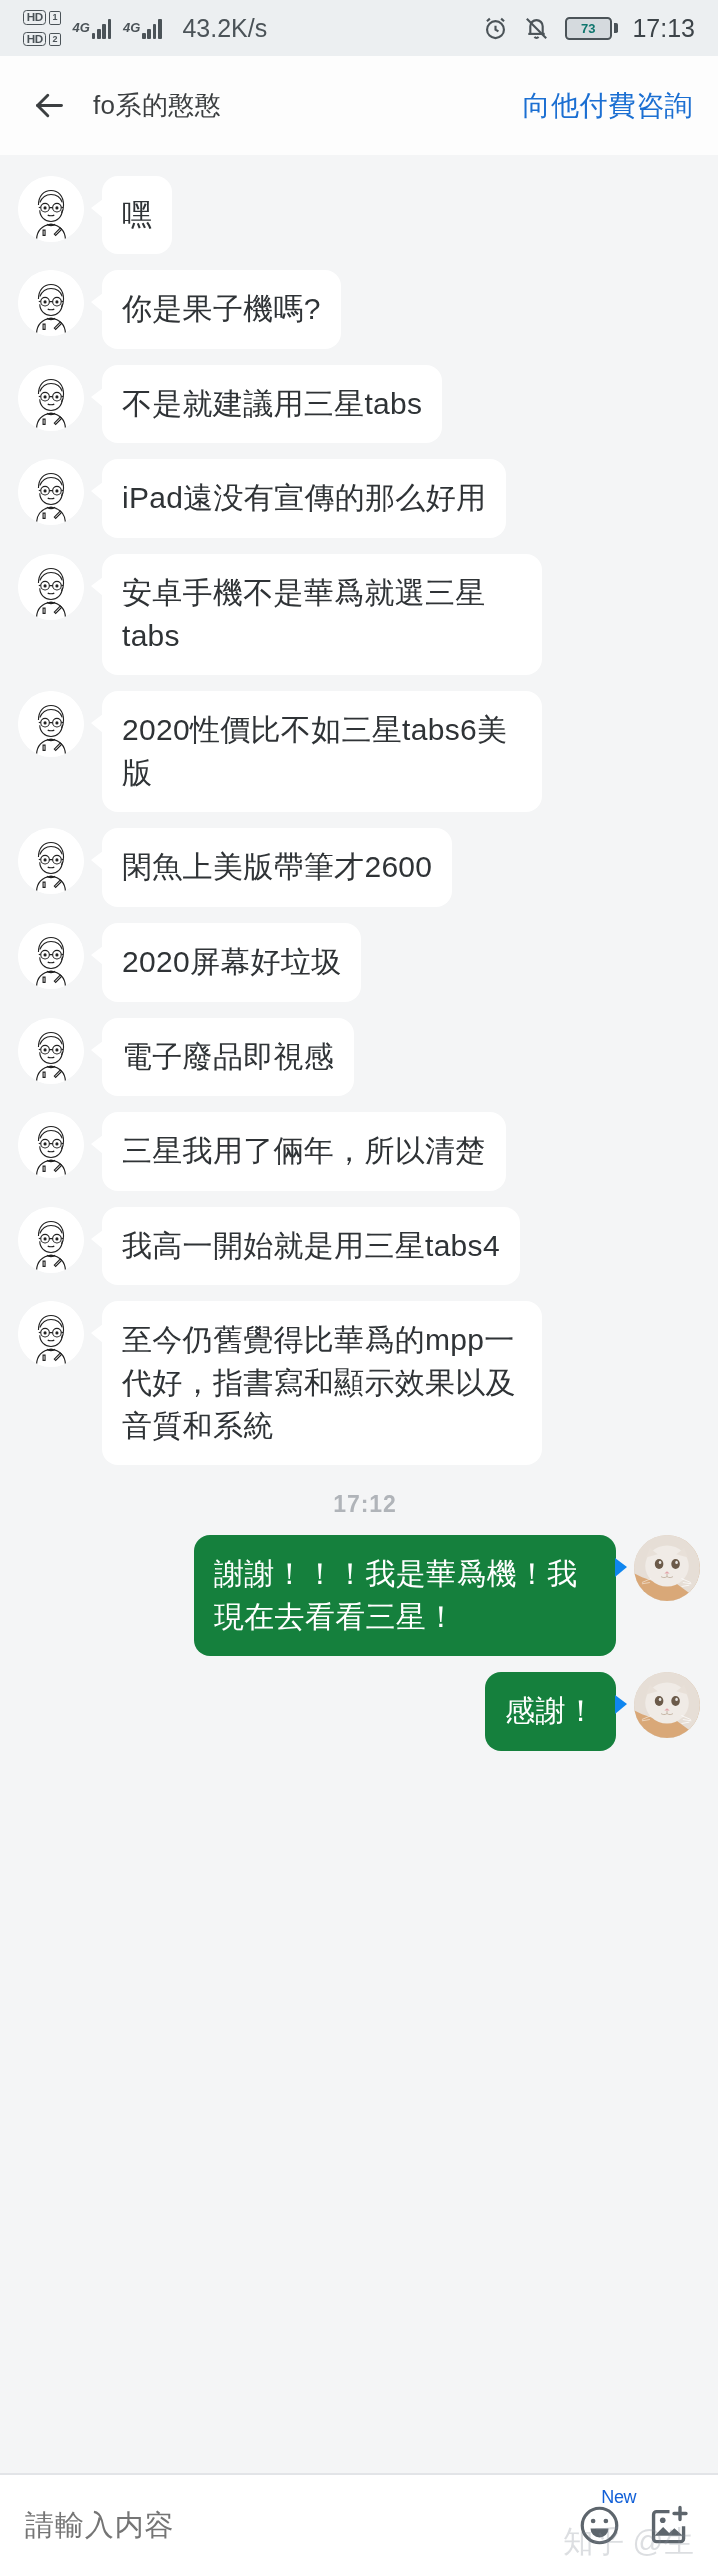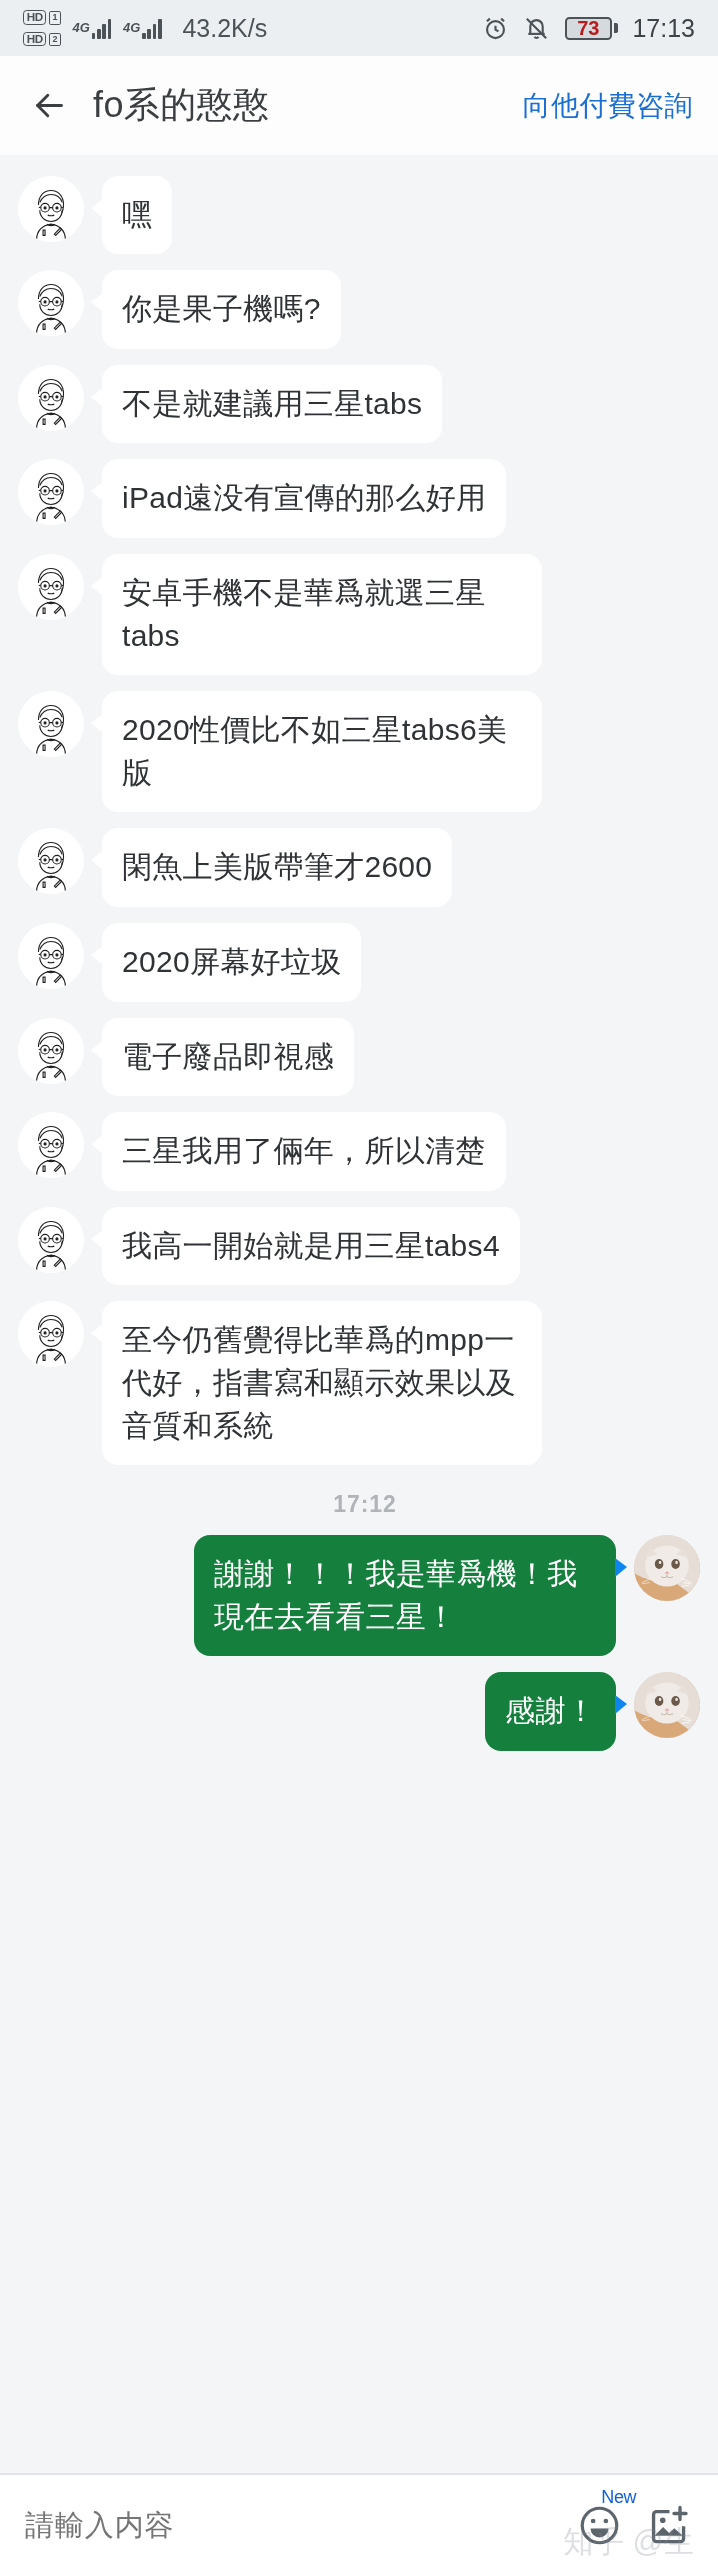--- a/index.html
+++ b/index.html
@@ -70,42 +70,42 @@
 
   .sb-icon { color: #4b5358; display: block; }
   .battery {
     display: flex; align-items: center;
   }
   .bat-body {
     width: 47px; height: 23px;
     border: 2.2px solid #4b5358;
     border-radius: 4.5px;
     display: flex; align-items: center; justify-content: center;
-    font-size: 20px; font-weight: bold; color: #b91c1c;
+    font-size: 13px; font-weight: bold; color: #0f766e;
     background: #d5dade;
   }
   .bat-cap { width: 4.5px; height: 10px; background: #4b5358; border-radius: 0 1.8px 1.8px 0; margin-left: 1.8px; }
   .sb-time { font-size: 25px; color: #3d4449; }
 
   
   .header {
     height: 99px;
     background: #fdfdfd;
     display: flex;
     align-items: center;
     padding: 0 25px;
     flex: none;
   }
   .back-btn {
     width: 48px; height: 48px;
     display: flex; align-items: center; justify-content: center;
     cursor: pointer;
   }
   .chat-title {
-    font-size: 36px;
+    font-size: 26px;
     color: #3c3f41;
     margin-left: 20px;
     letter-spacing: 0.4px;
     white-space: nowrap;
   }
   .paid-link {
     margin-left: auto;
     font-size: 28px;
     color: #1b6fd2;
     cursor: pointer;

